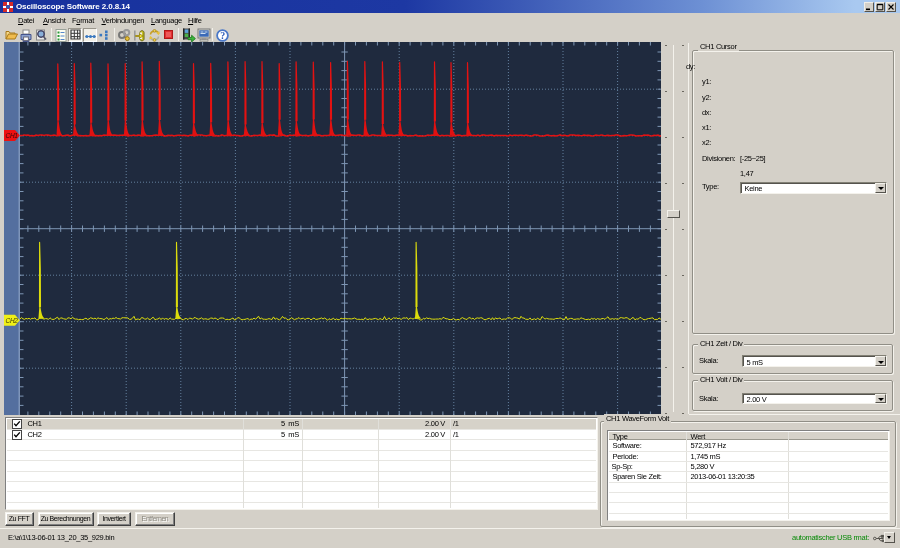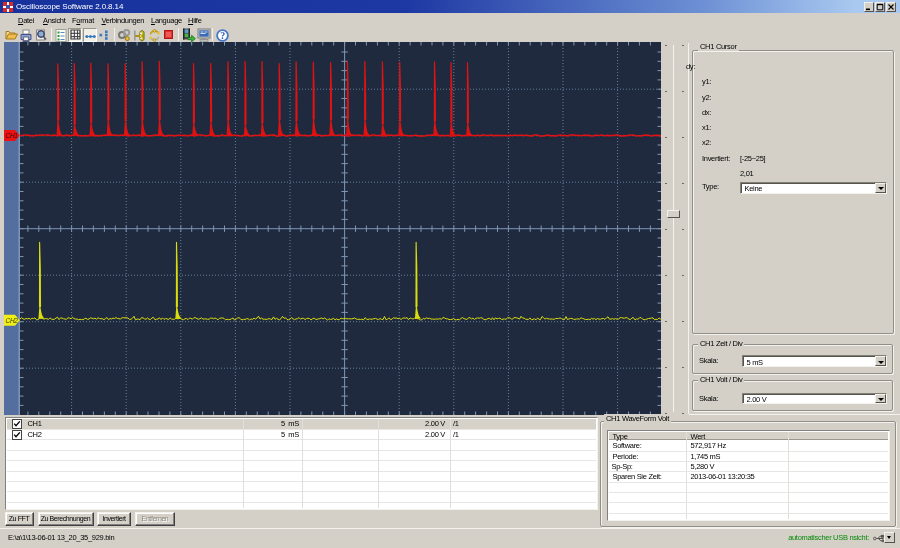--- a/index.html
+++ b/index.html
@@ -1,20 +1,20 @@
 <!DOCTYPE html>
 <html><head><meta charset="utf-8">
 <style>
 *{margin:0;padding:0;box-sizing:border-box}
 html,body{width:900px;height:548px;overflow:hidden}
 #win{position:relative;width:900px;height:548px;background:#d4d0c8;
  font-family:"Liberation Sans",sans-serif;font-size:7.5px;letter-spacing:-0.3px;color:#000}
 .abs{position:absolute}
 #title{left:0;top:0;width:900px;height:13px;background:linear-gradient(90deg,#17319d 0%,#1d38a3 45%,#6d90d4 78%,#a9c9f0 95%)}
-#title .txt{position:absolute;left:16px;top:0px;color:#fff;font-weight:normal;font-size:8px;line-height:13px;letter-spacing:-0.1px}
+#title .txt{position:absolute;left:16px;top:0px;color:#fff;font-weight:bold;font-size:8px;line-height:13px;letter-spacing:-0.1px}
 .tbtn{position:absolute;top:2px;width:10px;height:10px;background:#d4d0c8;border:1px solid;border-color:#f0eee8 #55534d #55534d #f0eee8}
 #menubar{left:12px;top:13px;width:900px;height:13px}
 #menubar span{position:absolute;top:3px;line-height:10px}
 #menubar u{text-decoration-thickness:0.9px;text-underline-offset:0.5px}
 .tsep{position:absolute;width:1px;height:13px;background:#9a968c;border-right:1px solid #f2f0ea}
 .pressed{position:absolute;background:#f2efe7;border:1px solid;border-color:#9a968c #fff #fff #9a968c}
 .ibtn{position:absolute}
 
 #sldtrack{left:673px;top:45px;width:1px;height:367px;background:#6a675f;border-right:1px solid #f4f2ec}
 #thumb{left:667px;top:210px;width:13px;height:8px;background:#d4d0c8;border:1px solid;border-color:#f4f2ec #55534d #55534d #f4f2ec}
@@ -207,23 +207,23 @@
 <div class="abs grooveH" style="left:689px;top:414px;width:211px"></div>
 
 <div class="grp" style="left:692px;top:50px;width:202px;height:284px"></div>
 <div class="grplbl" style="left:698px;top:42px">CH1 Cursor</div>
 <div class="lbl" style="left:686px;top:62px">dy:</div>
 <div class="lbl" style="left:702px;top:77px">y1:</div>
 <div class="lbl" style="left:702px;top:92.5px">y2:</div>
 <div class="lbl" style="left:702px;top:107.5px">dx:</div>
 <div class="lbl" style="left:702px;top:123px">x1:</div>
 <div class="lbl" style="left:702px;top:138px">x2:</div>
-<div class="lbl" style="left:702px;top:153.5px">Invertiert:</div>
+<div class="lbl" style="left:702px;top:153.5px">Divisionen:</div>
 <div class="lbl" style="left:740px;top:153.5px">[-25~25]</div>
-<div class="lbl" style="left:740px;top:169px">2,01</div>
+<div class="lbl" style="left:740px;top:169px">1,47</div>
 <div class="lbl" style="left:702px;top:182px">Type:</div>
 <div class="combo" style="left:739.5px;top:181.5px;width:147px;height:12px">
       <span class="ct">Keine</span>
       <span class="cb">
         <span class="ar"></span>
       </span>
     </div>
 
 <div class="grp" style="left:692px;top:344px;width:201px;height:30px"></div>
 <div class="grplbl" style="left:698px;top:339px">CH1 Zeit / Div</div>
@@ -300,21 +300,21 @@
  <div class="cell" style="left:5px;top:20.7px">Periode:</div>
  <div class="cell" style="left:83px;top:20.7px">1,745 mS</div>
  <div class="cell" style="left:4px;top:31px">Sp-Sp:</div>
  <div class="cell" style="left:83px;top:31px">5,280 V</div>
  <div class="cell" style="left:5px;top:41.3px">Sparen Sie Zeit:</div>
  <div class="cell" style="left:83px;top:41.3px">2013-06-01 13:20:35</div>
 </div>
 
 <div class="abs grooveH" style="left:0;top:527.5px;width:900px"></div>
 <div class="lbl" style="left:8px;top:533px">E:\a\1\13-06-01 13_20_35_929.bin</div>
-<div class="lbl" style="right:31px;top:533px;position:absolute;color:#088a08">automatischer USB nsicht:</div>
+<div class="lbl" style="right:31px;top:533px;position:absolute;color:#088a08">automatischer USB rmat:</div>
 <svg style="position:absolute;left:872.5px;top:533.5px" width="12" height="9" viewBox="0 0 12 9">
       <g stroke="#55534d" stroke-width="1" fill="none">
         <circle cx="1.8" cy="4.5" r="1.3"></circle>
         <path d="M3.1 4.5H10.6M5 4.5L7 2.2H8.6M5.6 4.5L7.6 6.8H9.2"></path>
         <rect x="8.6" y="1.4" width="1.8" height="1.8" fill="#55534d"></rect>
         <circle cx="10" cy="6.8" r="1" fill="#55534d"></circle>
       </g>
     </svg>
 <div class="abs" style="left:883.5px;top:531.5px;width:11px;height:11px;background:#d4d0c8;border:1px solid;border-color:#f4f2ec #55534d #55534d #f4f2ec">
       <span style="position:absolute;left:2px;top:3px;width:0;height:0;border:2.8px solid transparent;border-top:3.5px solid #000;border-bottom:none"></span>

